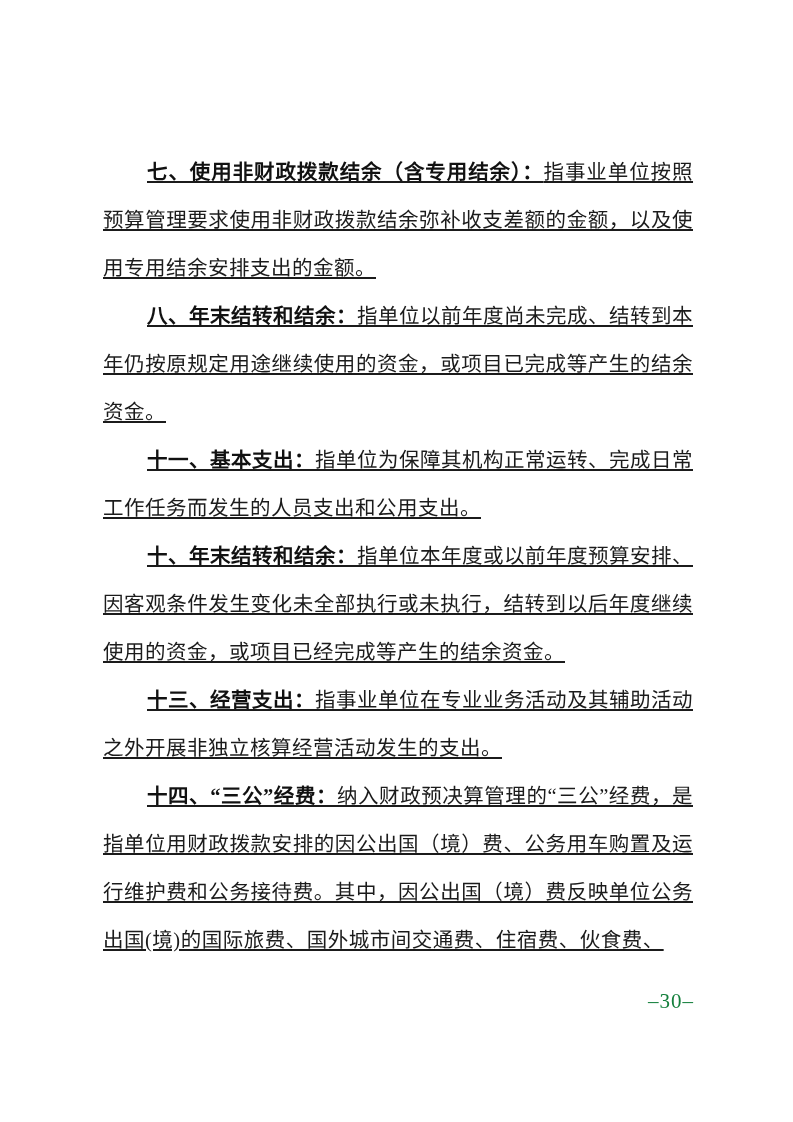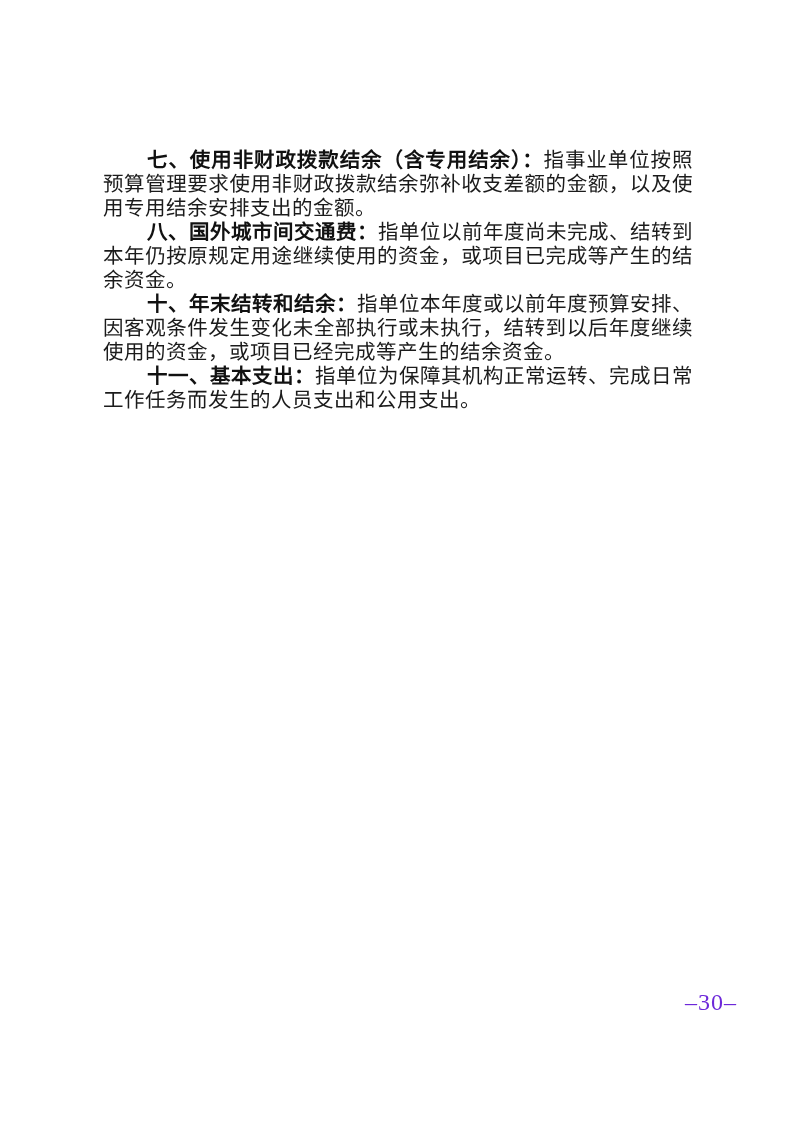--- a/index.html
+++ b/index.html
@@ -20,56 +20,58 @@
   .text-block {
     position: absolute;
     left: 103px;
     top: 148px;
     width: 590px;
   }
   .para {
     margin: 0;
     padding: 0;
     font-size: 20.5px;
-    line-height: 24px;
+    line-height: 48px;
     letter-spacing: 0.5px;
     text-align: justify;
     text-justify: inter-character;
     line-break: strict;
     text-indent: 44px;
+    text-decoration: underline;
   }
   .term {
     font-weight: bold;
     color: #111111;
   }
   .def {
     font-weight: normal;
   }
   .page-number {
     position: absolute;
     left: 648px;
     top: 989px;
-    font-size: 24px;
+    font-size: 21px;
     letter-spacing: 1px;
-    color: #6d28d9;
+    color: #15803d;
     white-space: nowrap;
-    margin-left: 37px;
   }
 </style>
 </head>
 <body>
 
 <div class="page">
   <div class="text-block">
   <p class="para"><span class="term">七、使用非财政拨款结余（含专用结余）：</span><span class="def">指事业单位按照预算管理要求使用非财政拨款结余弥补收支差额的金额，以及使用专用结余安排支出的金额。</span></p>
 
-  <p class="para"><span class="term">八、国外城市间交通费：</span><span class="def">指单位以前年度尚未完成、结转到本年仍按原规定用途继续使用的资金，或项目已完成等产生的结余资金。</span></p>
+  <p class="para"><span class="term">八、年末结转和结余：</span><span class="def">指单位以前年度尚未完成、结转到本年仍按原规定用途继续使用的资金，或项目已完成等产生的结余资金。</span></p>
 
+
+  <p class="para"><span class="term">十一、基本支出：</span><span class="def">指单位为保障其机构正常运转、完成日常工作任务而发生的人员支出和公用支出。</span></p>
 
   <p class="para"><span class="term">十、年末结转和结余：</span><span class="def">指单位本年度或以前年度预算安排、因客观条件发生变化未全部执行或未执行，结转到以后年度继续使用的资金，或项目已经完成等产生的结余资金。</span></p>
 
-  <p class="para"><span class="term">十一、基本支出：</span><span class="def">指单位为保障其机构正常运转、完成日常工作任务而发生的人员支出和公用支出。</span></p>
 
+  <p class="para"><span class="term">十三、经营支出：</span><span class="def">指事业单位在专业业务活动及其辅助活动之外开展非独立核算经营活动发生的支出。</span></p>
 
-
+  <p class="para"><span class="term">十四、“三公”经费：</span><span class="def">纳入财政预决算管理的“三公”经费，是指单位用财政拨款安排的因公出国（境）费、公务用车购置及运行维护费和公务接待费。其中，因公出国（境）费反映单位公务出国(境)的国际旅费、国外城市间交通费、住宿费、伙食费、</span></p>
 </div>
   <div class="page-number">–30–</div>
 </div>
 
 </body></html>

